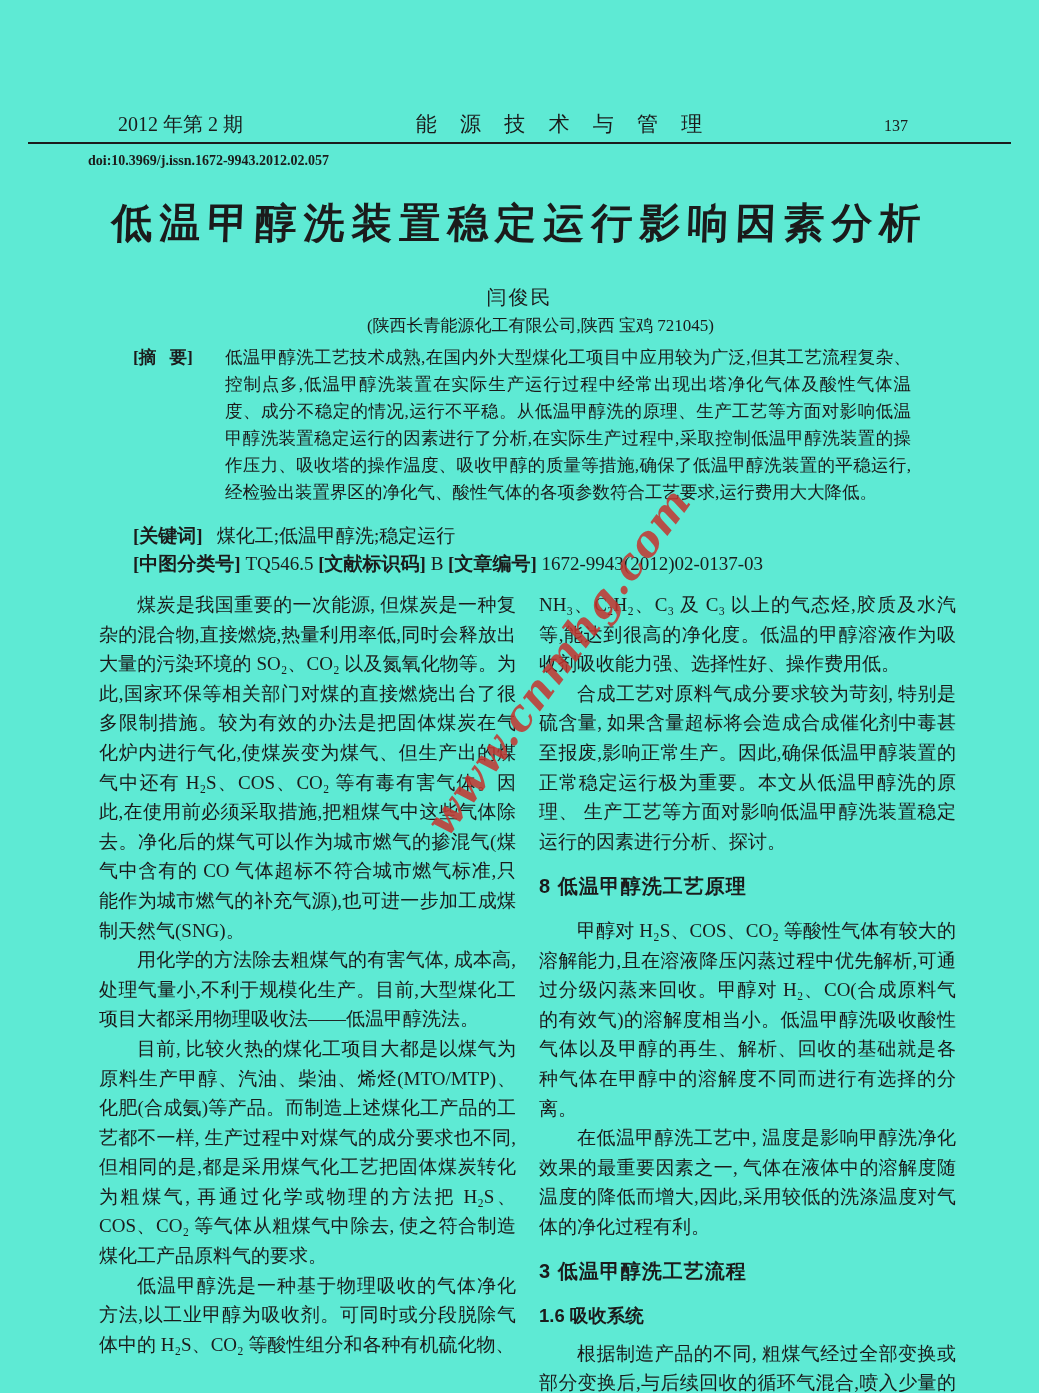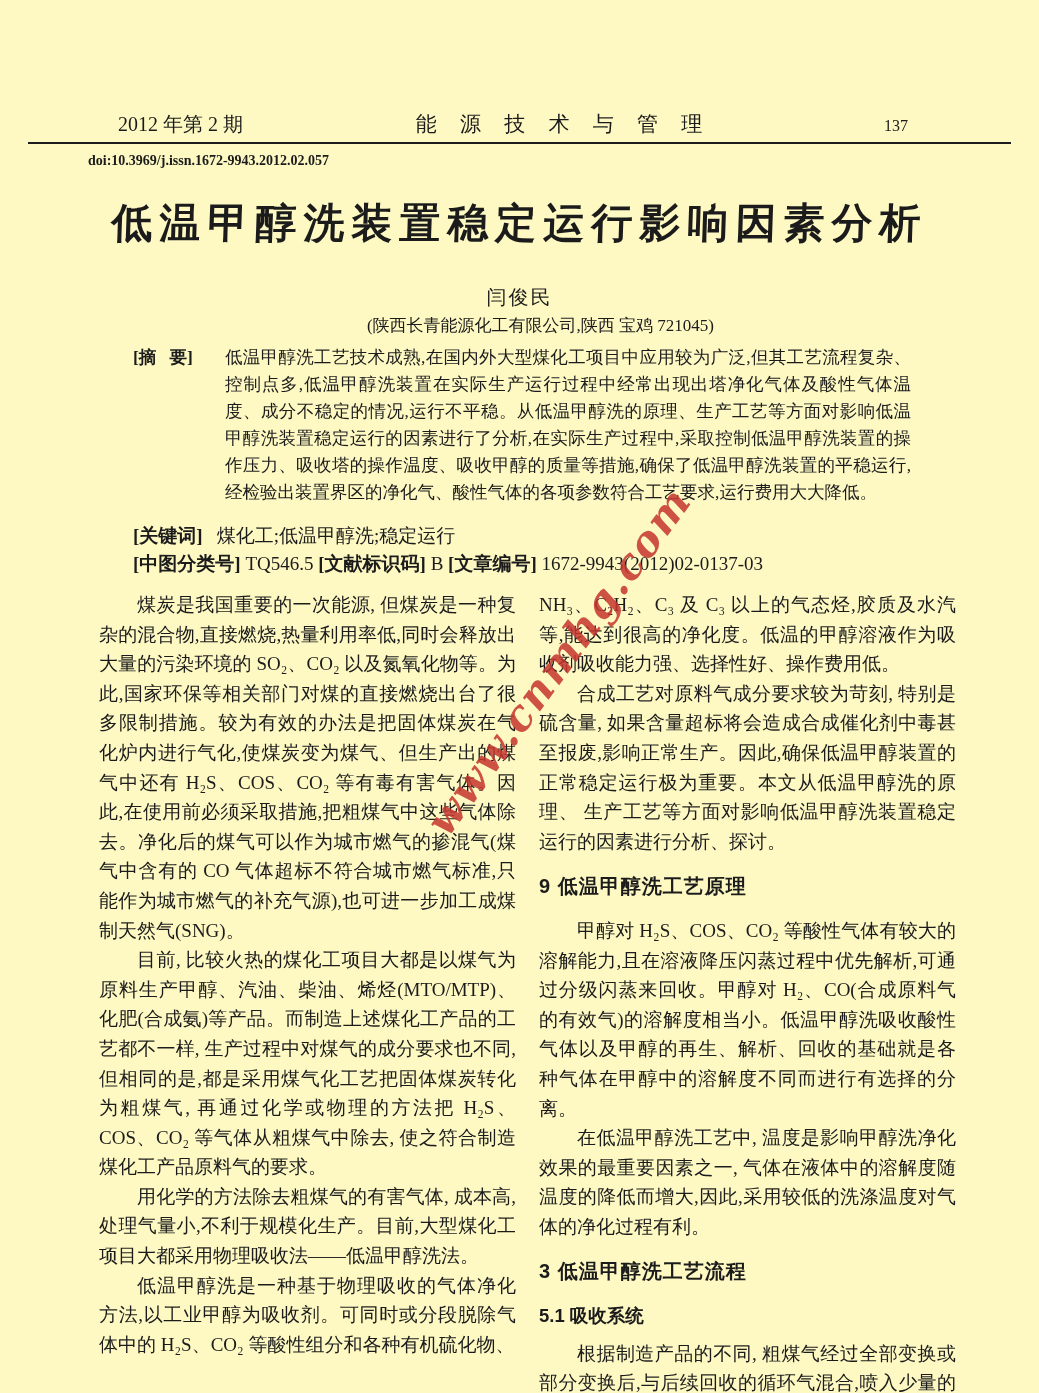--- a/index.html
+++ b/index.html
@@ -1,21 +1,21 @@
 <!DOCTYPE html>
 <html><head>
 <meta charset="utf-8">
 <style>
   * { margin:0; padding:0; box-sizing:border-box; }
   html,body { background:#e9e9e9; }
   .page {
     position:relative;
     width:1039px; height:1393px;
     margin:0 auto;
-    background:#fef9c3;
+    background:#5eead4;
     overflow:hidden;
     color:#1b1b1b;
     font-family:"Liberation Serif","DejaVu Serif",serif;
   }
   
   .header-row {
     position:absolute; top:110px; left:118px; width:790px;
     display:flex; justify-content:space-between; align-items:baseline;
     font-size:20px;
   }
@@ -124,31 +124,31 @@
     <b>[中图分类号]</b>
     <span>TQ546.5</span>
     <b>[文献标识码]</b>
     <span>B</span>
     <b>[文章编号]</b>
     <span>1672-9943(2012)02-0137-03</span>
   </div>
 
   <div class="column col-left">
     <p class="indent">煤炭是我国重要的一次能源, 但煤炭是一种复杂的混合物,直接燃烧,热量利用率低,同时会释放出大量的污染环境的 SO₂、CO₂ 以及氮氧化物等。为此,国家环保等相关部门对煤的直接燃烧出台了很多限制措施。较为有效的办法是把固体煤炭在气化炉内进行气化,使煤炭变为煤气、但生产出的煤气中还有 H₂S、COS、CO₂ 等有毒有害气体。因此,在使用前必须采取措施,把粗煤气中这些气体除去。净化后的煤气可以作为城市燃气的掺混气(煤气中含有的 CO 气体超标不符合城市燃气标准,只能作为城市燃气的补充气源),也可进一步加工成煤制天然气(SNG)。</p>
+    <p class="indent">用化学的方法除去粗煤气的有害气体, 成本高,处理气量小,不利于规模化生产。目前,大型煤化工项目大都采用物理吸收法——低温甲醇洗法。</p>
     <p class="indent">目前, 比较火热的煤化工项目大都是以煤气为原料生产甲醇、汽油、柴油、烯烃(MTO/MTP)、化肥(合成氨)等产品。而制造上述煤化工产品的工艺都不一样, 生产过程中对煤气的成分要求也不同,但相同的是,都是采用煤气化工艺把固体煤炭转化为粗煤气, 再通过化学或物理的方法把 H₂S、COS、CO₂ 等气体从粗煤气中除去, 使之符合制造煤化工产品原料气的要求。</p>
-    <p class="indent">用化学的方法除去粗煤气的有害气体, 成本高,处理气量小,不利于规模化生产。目前,大型煤化工项目大都采用物理吸收法——低温甲醇洗法。</p>
     <p class="indent">低温甲醇洗是一种基于物理吸收的气体净化方法,以工业甲醇为吸收剂。可同时或分段脱除气体中的 H₂S、CO₂ 等酸性组分和各种有机硫化物、</p>
   </div>
 
   <div class="column col-right">
     <p class="noindent">NH₃、C₂H₂、C₃ 及 C₃ 以上的气态烃,胶质及水汽等,能达到很高的净化度。低温的甲醇溶液作为吸收剂吸收能力强、选择性好、操作费用低。</p>
     <p class="indent">合成工艺对原料气成分要求较为苛刻, 特别是硫含量, 如果含量超标将会造成合成催化剂中毒甚至报废,影响正常生产。因此,确保低温甲醇装置的正常稳定运行极为重要。本文从低温甲醇洗的原理、 生产工艺等方面对影响低温甲醇洗装置稳定运行的因素进行分析、探讨。</p>
-    <div class="sec-heading mid">9   低温甲醇洗工艺原理</div>
+    <div class="sec-heading mid">8   低温甲醇洗工艺原理</div>
     <p class="indent">甲醇对 H₂S、COS、CO₂ 等酸性气体有较大的溶解能力,且在溶液降压闪蒸过程中优先解析,可通过分级闪蒸来回收。甲醇对 H₂、CO(合成原料气的有效气)的溶解度相当小。低温甲醇洗吸收酸性气体以及甲醇的再生、解析、回收的基础就是各种气体在甲醇中的溶解度不同而进行有选择的分离。</p>
     <p class="indent">在低温甲醇洗工艺中, 温度是影响甲醇洗净化效果的最重要因素之一, 气体在液体中的溶解度随温度的降低而增大,因此,采用较低的洗涤温度对气体的净化过程有利。</p>
     <div class="sec-heading mid">3   低温甲醇洗工艺流程</div>
-    <div class="sub-heading">5.1   吸收系统</div>
+    <div class="sub-heading">1.6   吸收系统</div>
     <p class="indent">根据制造产品的不同, 粗煤气经过全部变换或部分变换后,与后续回收的循环气混合,喷入少量的甲醇(防水汽结冰),经换热器 A(吸收部分冷量)降温、气液分离器分离出其中水分后,进入甲</p>
   </div>
 
   <div class="watermark">www.cnmhg.com</div>
 
 </div>
 
 </body></html>

